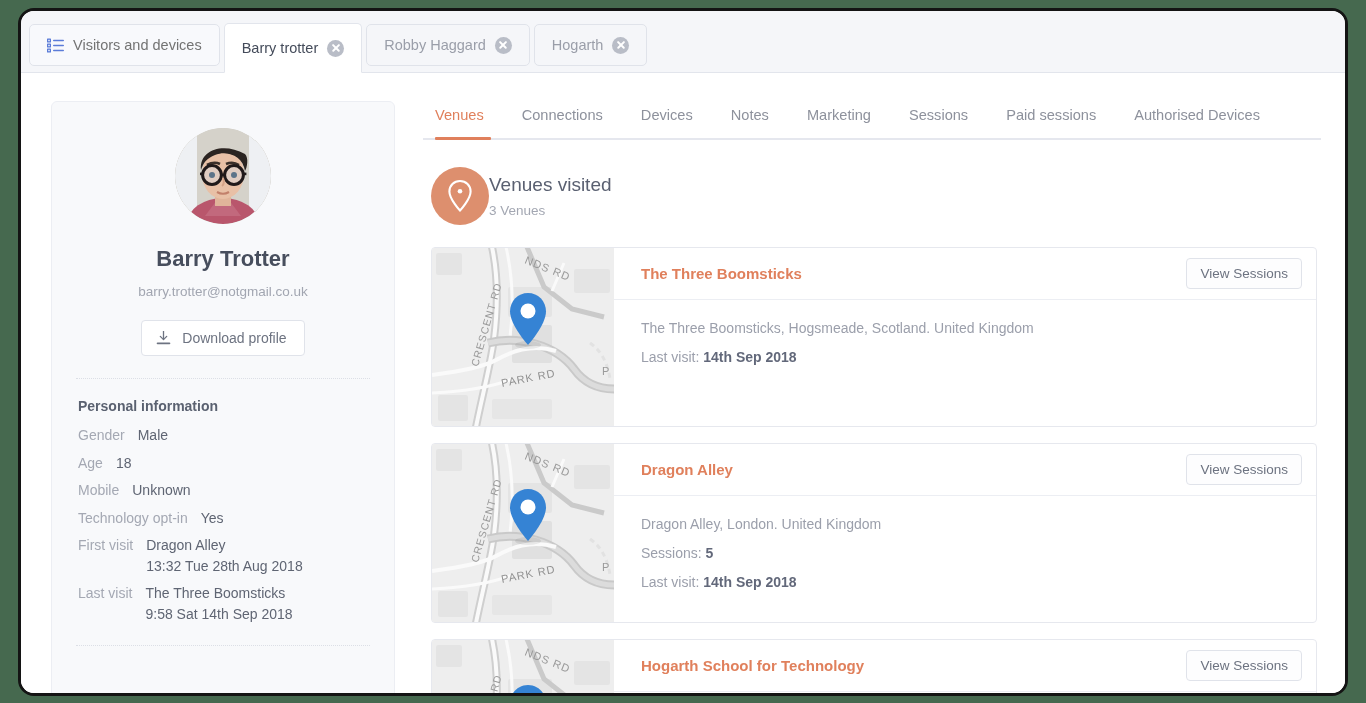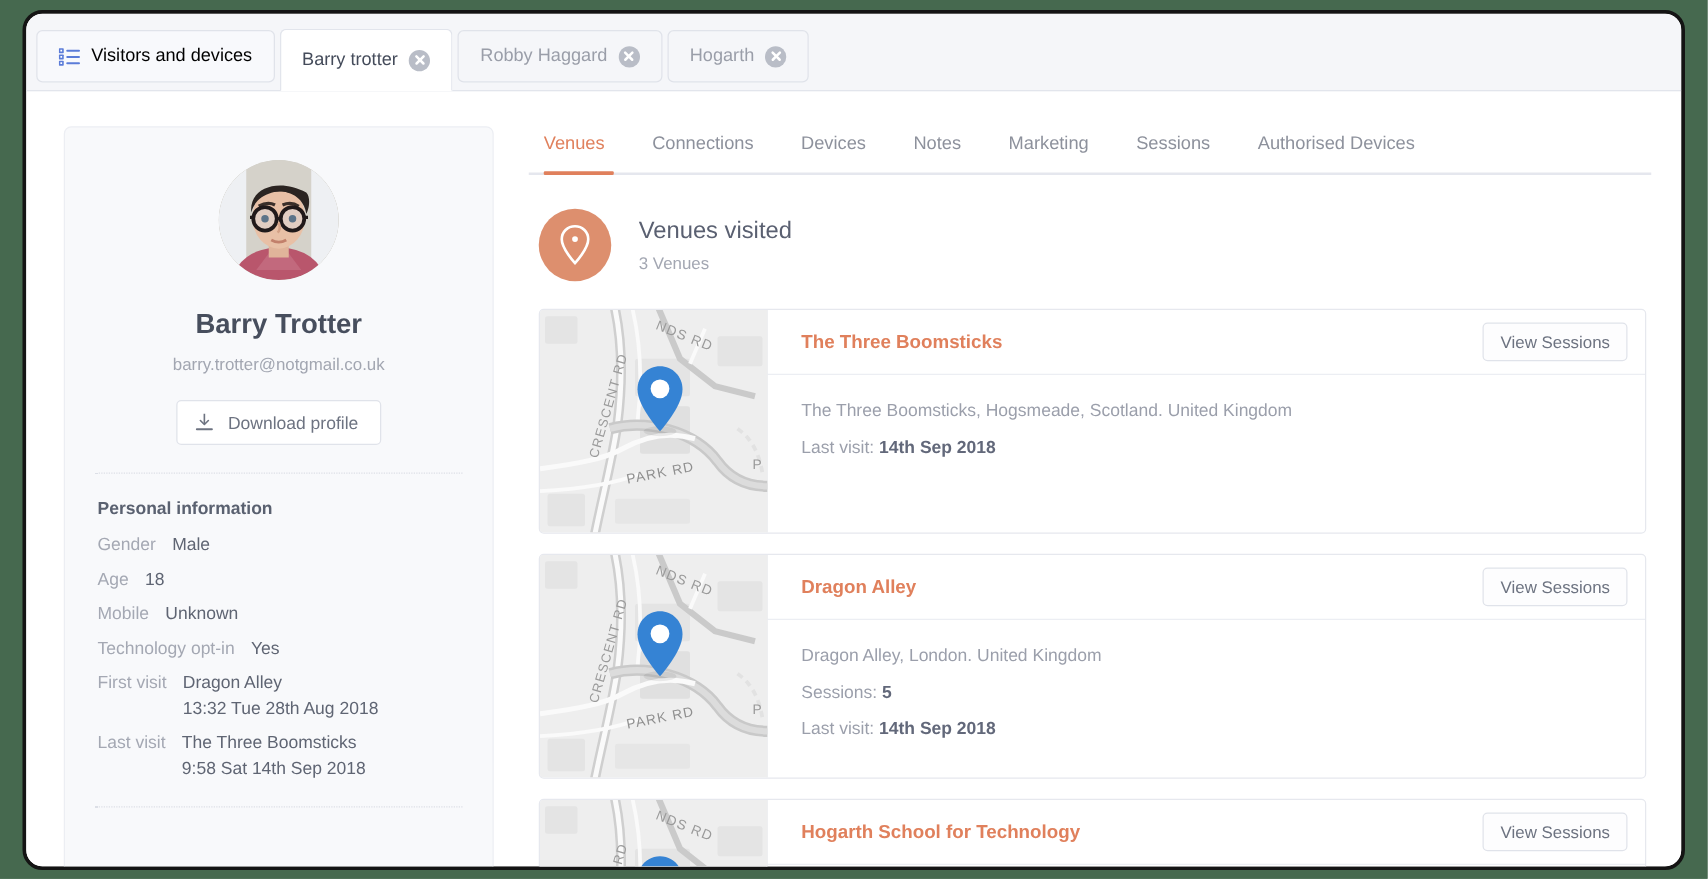--- a/index.html
+++ b/index.html
@@ -43,21 +43,21 @@
     gap: 9px;
     background: #f5f6f9;
     border: 1px solid #e0e3ea;
     border-radius: 5px;
     font-size: 14.5px;
     color: #9a9ea9;
     white-space: nowrap;
     cursor: pointer;
   }
   .tab.nav {
-    color: #000000;
+    color: #737373;
     background: #f8f9fc;
   }
   .tab.active {
     background: #ffffff;
     border: 1px solid #e2e5ec;
     border-bottom: 1px solid #ffffff;
     border-radius: 5px 5px 0 0;
     color: #444b5a;
     height: 50px;
     margin-bottom: -1px;
@@ -193,21 +193,20 @@
     position: absolute;
     left: 12px; right: 12px; bottom: -2px;
     height: 3px;
     background: #e0805c;
     border-radius: 1px;
   }
 
   .venues-header {
     display: flex;
     align-items: center;
-    gap: 22px;
     padding: 27px 0 22px 8px;
   }
   .pin-circle {
     width: 58px; height: 58px;
     border-radius: 50%;
     background: #dd8f6e;
     display: flex;
     align-items: center;
     justify-content: center;
     flex: 0 0 auto;
@@ -411,20 +410,21 @@
 
     <div class="content">
 
       <div class="subtabs">
         <div class="subtab active"><span>Venues</span></div>
         <div class="subtab"><span>Connections</span></div>
         <div class="subtab"><span>Devices</span></div>
         <div class="subtab"><span>Notes</span></div>
         <div class="subtab"><span>Marketing</span></div>
         <div class="subtab"><span>Sessions</span></div>
+        <div class="subtab"><span>Paid sessions</span></div>
         <div class="subtab"><span>Authorised Devices</span></div>
       </div>
 
       <div class="venues-header">
         <div class="pin-circle">
           <svg width="30" height="34" viewBox="0 0 30 34" xmlns="http://www.w3.org/2000/svg">
             <path d="M15 2 C9 2 4.4 6.6 4.4 12.4 C4.4 20 15 31.5 15 31.5 C15 31.5 25.6 20 25.6 12.4 C25.6 6.6 21 2 15 2 Z" fill="none" stroke="#ffffff" stroke-width="2.1"></path>
             <circle cx="15" cy="12.2" r="2.3" fill="#ffffff"></circle>
           </svg>
         </div>

